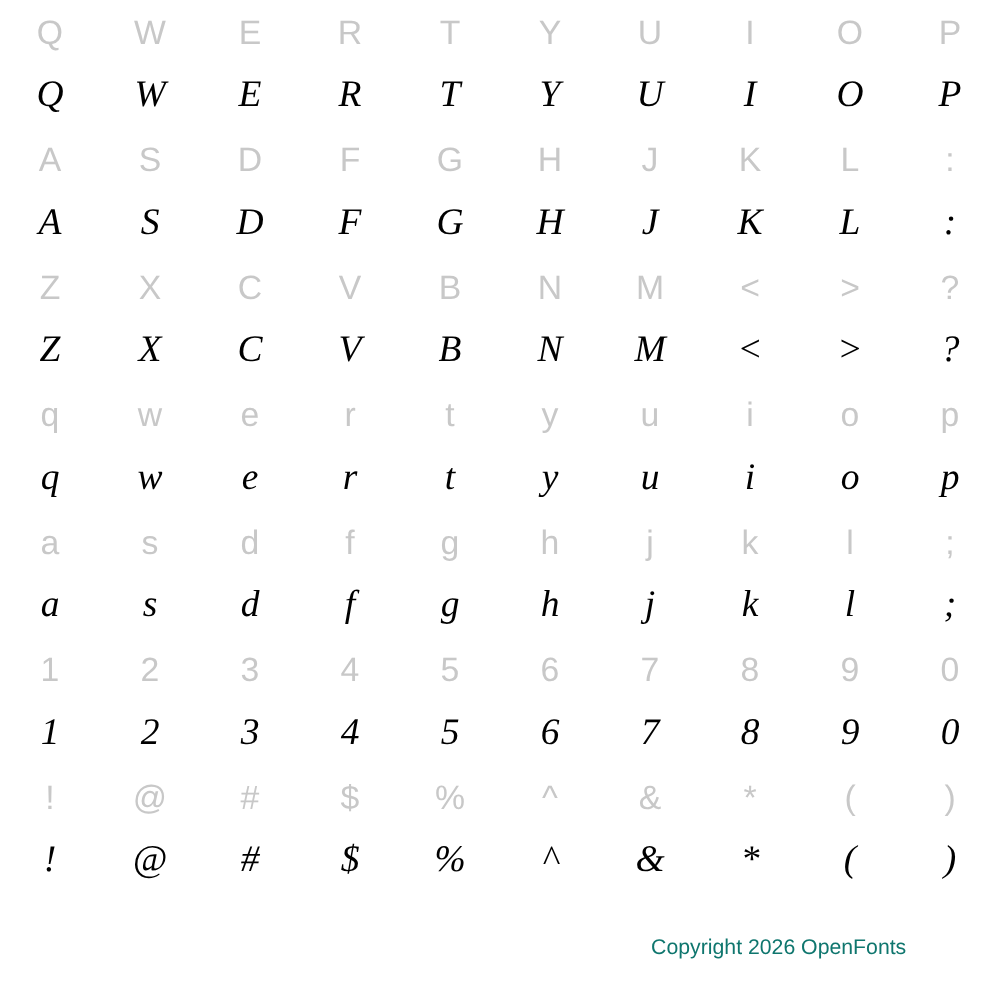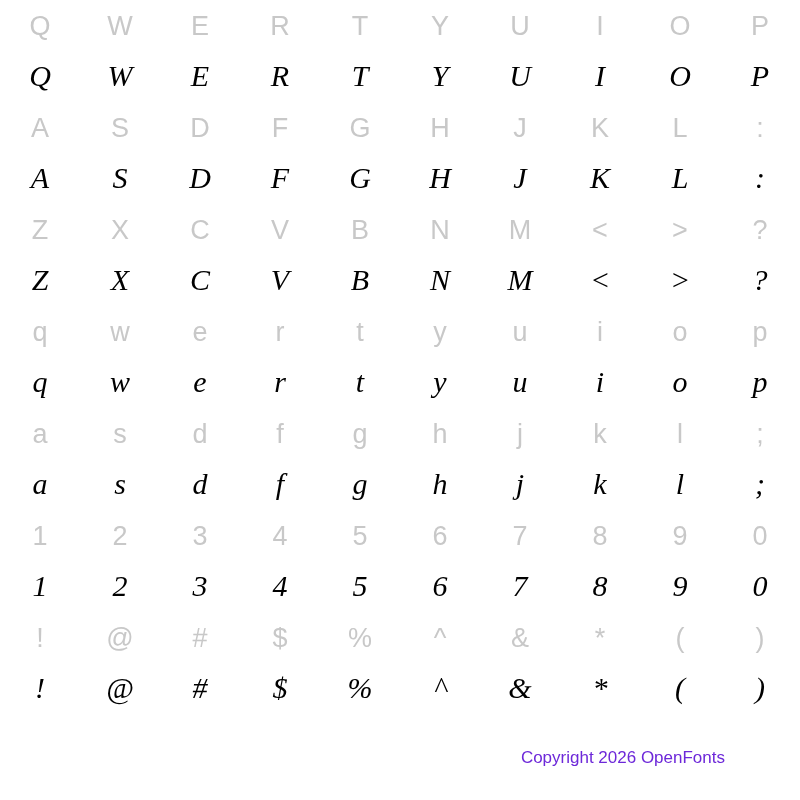--- a/index.html
+++ b/index.html
@@ -53,21 +53,21 @@
   }
   .pair {
     margin-bottom: 2px;
   }
   #copyright {
     position: absolute;
     right: 75px;
     bottom: 32px;
     font-family: "Liberation Sans", sans-serif;
     font-size: 17px;
-    color: #6d28d9;
+    color: #0f766e;
     white-space: nowrap;
   }
 </style>
 </head>
 <body>
 
 <div id="sheet">
   <div class="grid" id="grid">
       <div class="pair">
         <div class="row key-row">

